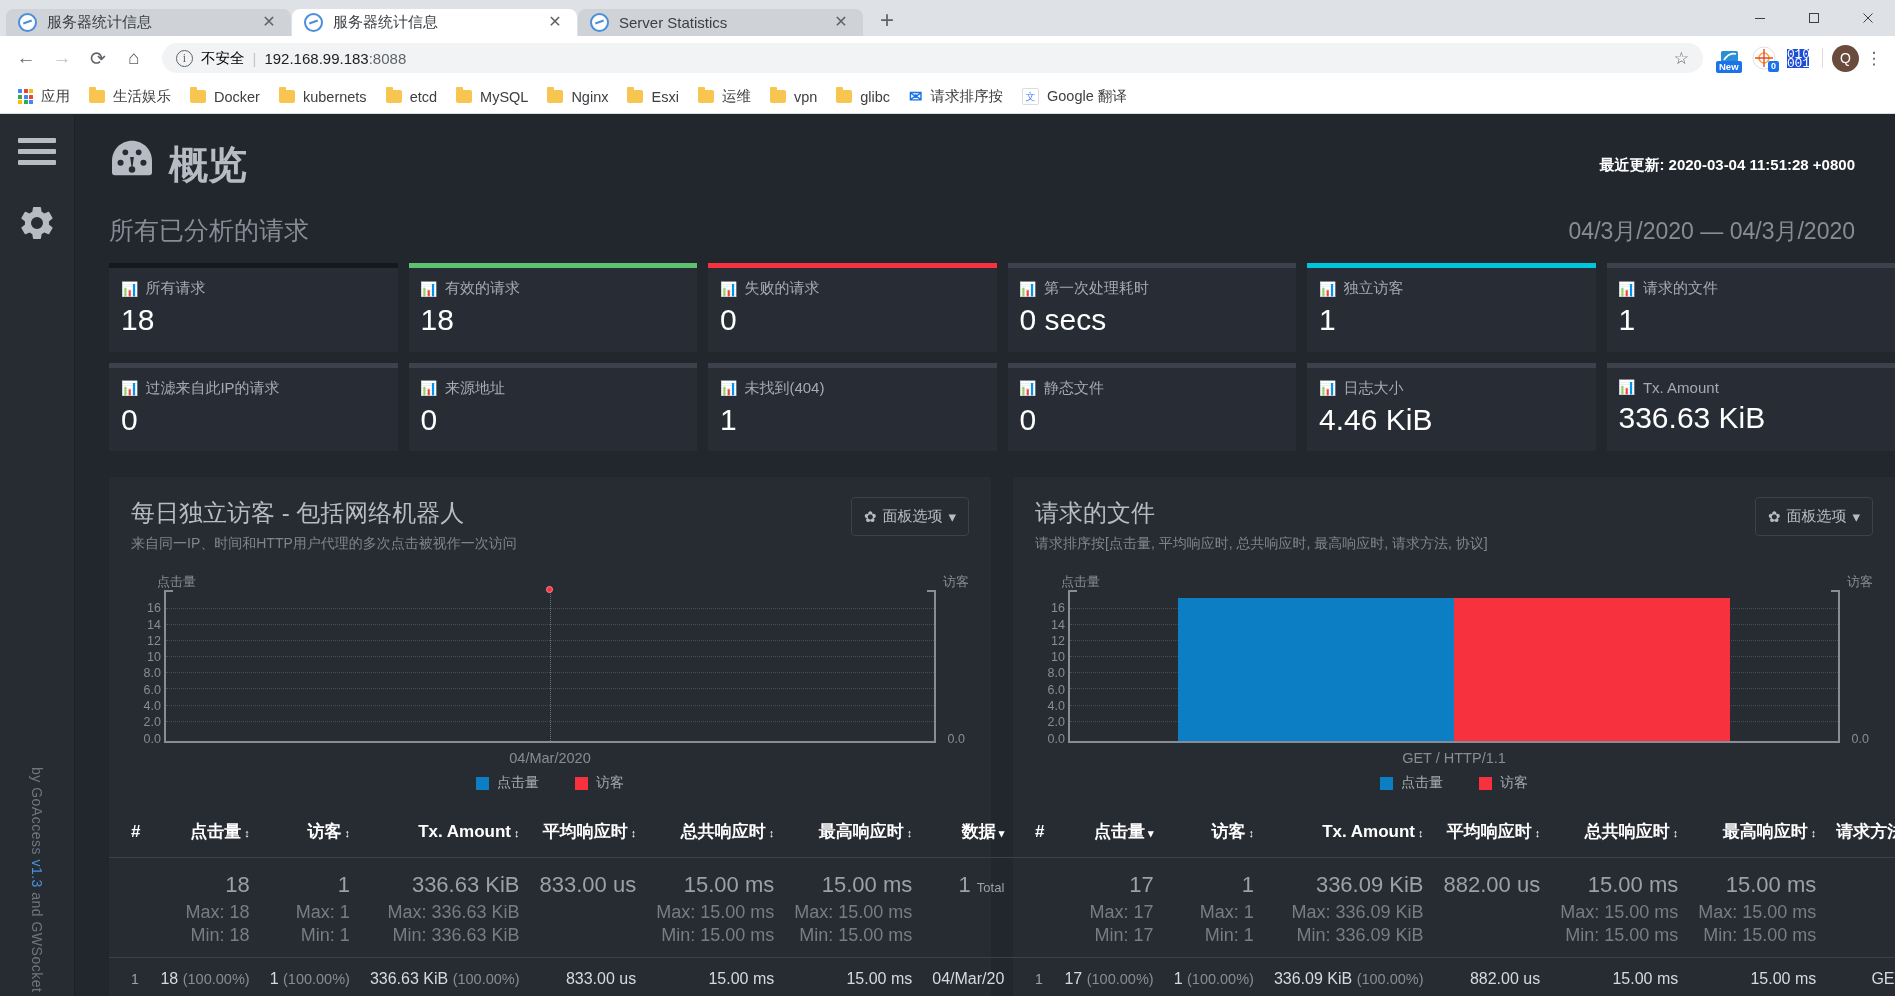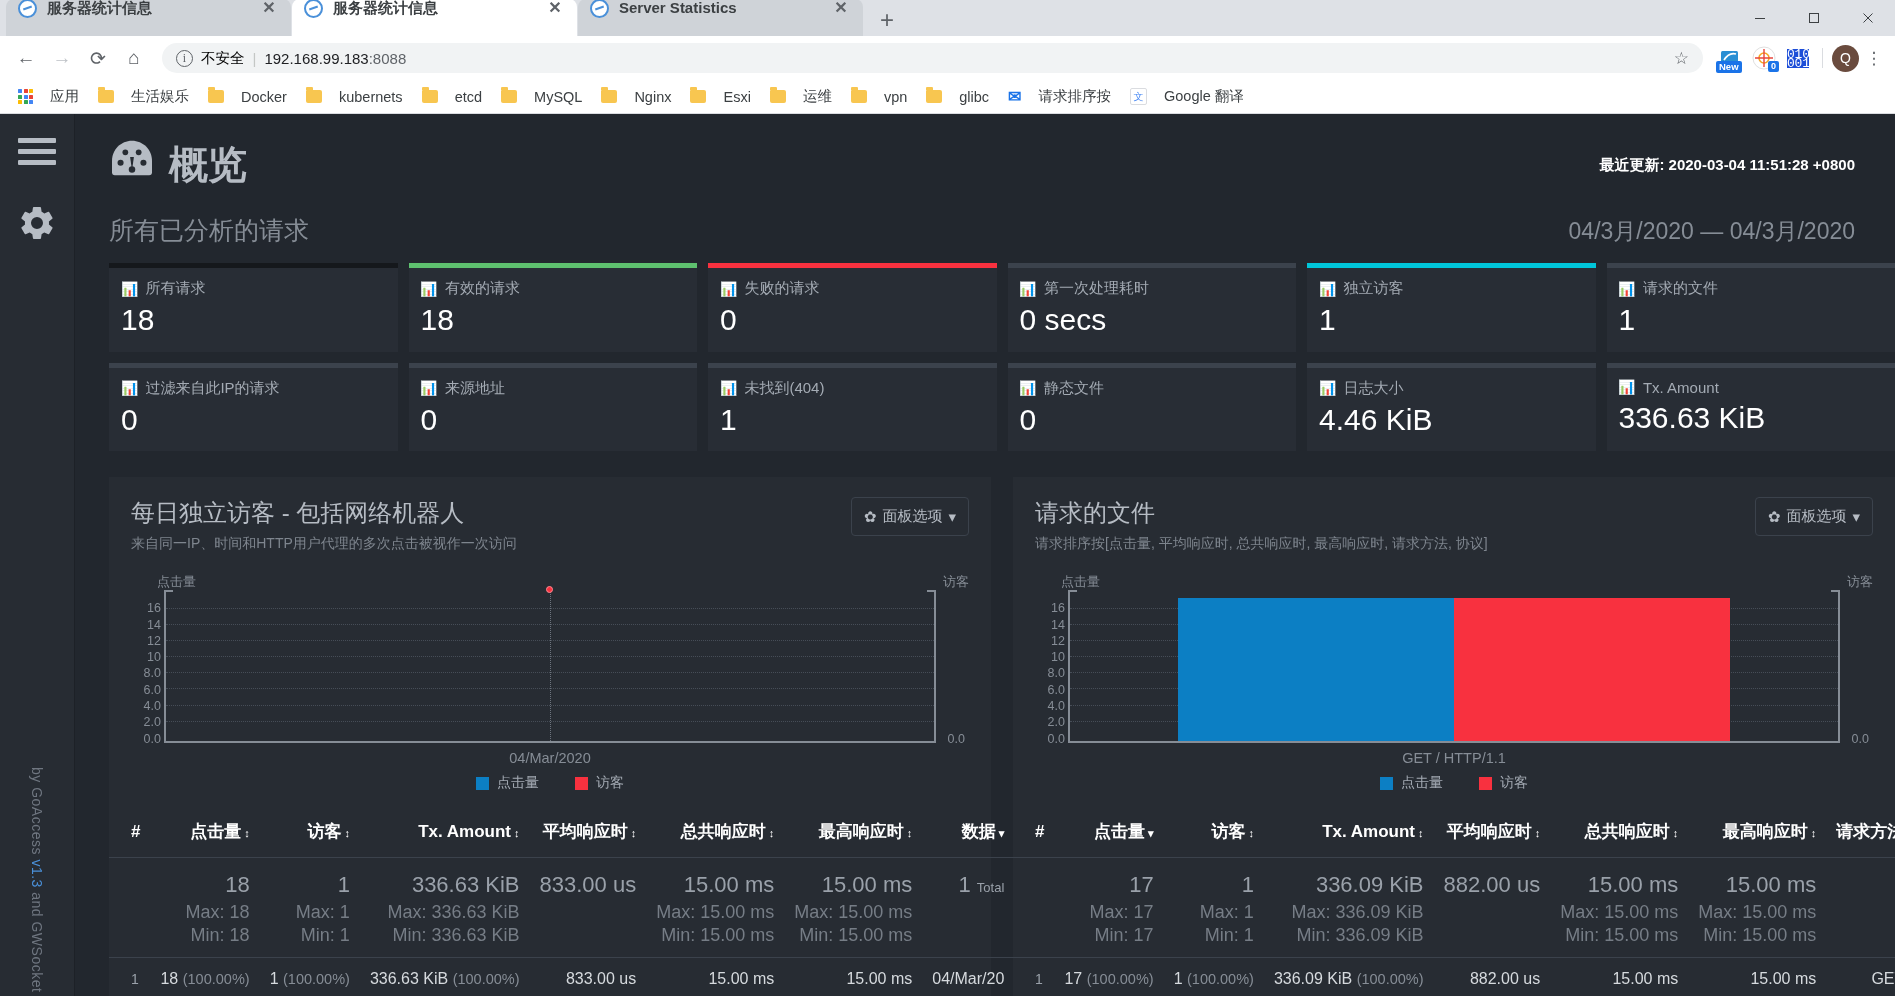--- a/index.html
+++ b/index.html
@@ -11,24 +11,24 @@
   }
 
   
   .browser { width: 1895px; background: #dee1e6; }
 
   .tabstrip {
     height: 36px; display: flex; align-items: flex-end;
     background: #dee1e6; padding-left: 6px; position: relative;
   }
   .tab {
-    height: 37px; width: 285px; display: flex; 
+    height: 27px; width: 285px; display: flex; align-items: center;
     padding: 0 12px; border-radius: 8px 8px 0 0;
     background: #cfd3d8; color: #3c4043; font-size: 15px;
-    position: relative; margin-right: 1px; font-weight: bold;
+    position: relative; margin-right: 1px;
   }
   .tab.active { background: #fff; }
   .tab-favicon {
     width: 19px; height: 19px; border-radius: 50%;
     border: 2px solid #4a90d9; margin-right: 10px; flex: 0 0 auto;
     position: relative; background: #fff;
   }
   .tab-favicon::after {
     content: ""; position: absolute; left: 3px; top: 6px;
     width: 9px; height: 2px; background: #4a90d9; transform: rotate(-20deg);
@@ -99,21 +99,21 @@
     color: #fff; font-size: 14px; display: flex; align-items: center;
     justify-content: center; flex: 0 0 auto;
   }
   .tb-sep { width: 1px; height: 20px; background: #dadce0; margin: 0 5px; }
   .kebab { color: #5f6368; font-size: 17px; width: 22px; text-align: center; }
 
   .bookmarks {
     height: 34px; background: #fff; display: flex; align-items: center;
     padding: 0 10px; gap: 3px; border-bottom: 1px solid #dadce0;
   }
-  .bm { display: flex; align-items: center; gap: 17px; padding: 4px 8px;
+  .bm { display: flex; align-items: center; gap: 8px; padding: 4px 8px;
         font-size: 14.5px; color: #3c4043; border-radius: 4px; white-space: nowrap; }
   .bm-folder {
     width: 16px; height: 13px; background: #f8c650; border-radius: 1px 2px 2px 2px;
     position: relative; flex: 0 0 auto;
   }
   .bm-folder::before {
     content: ""; position: absolute; top: -3px; left: 0; width: 7px; height: 3px;
     background: #f8c650; border-radius: 1px 1px 0 0;
   }
   .bm-apps {

